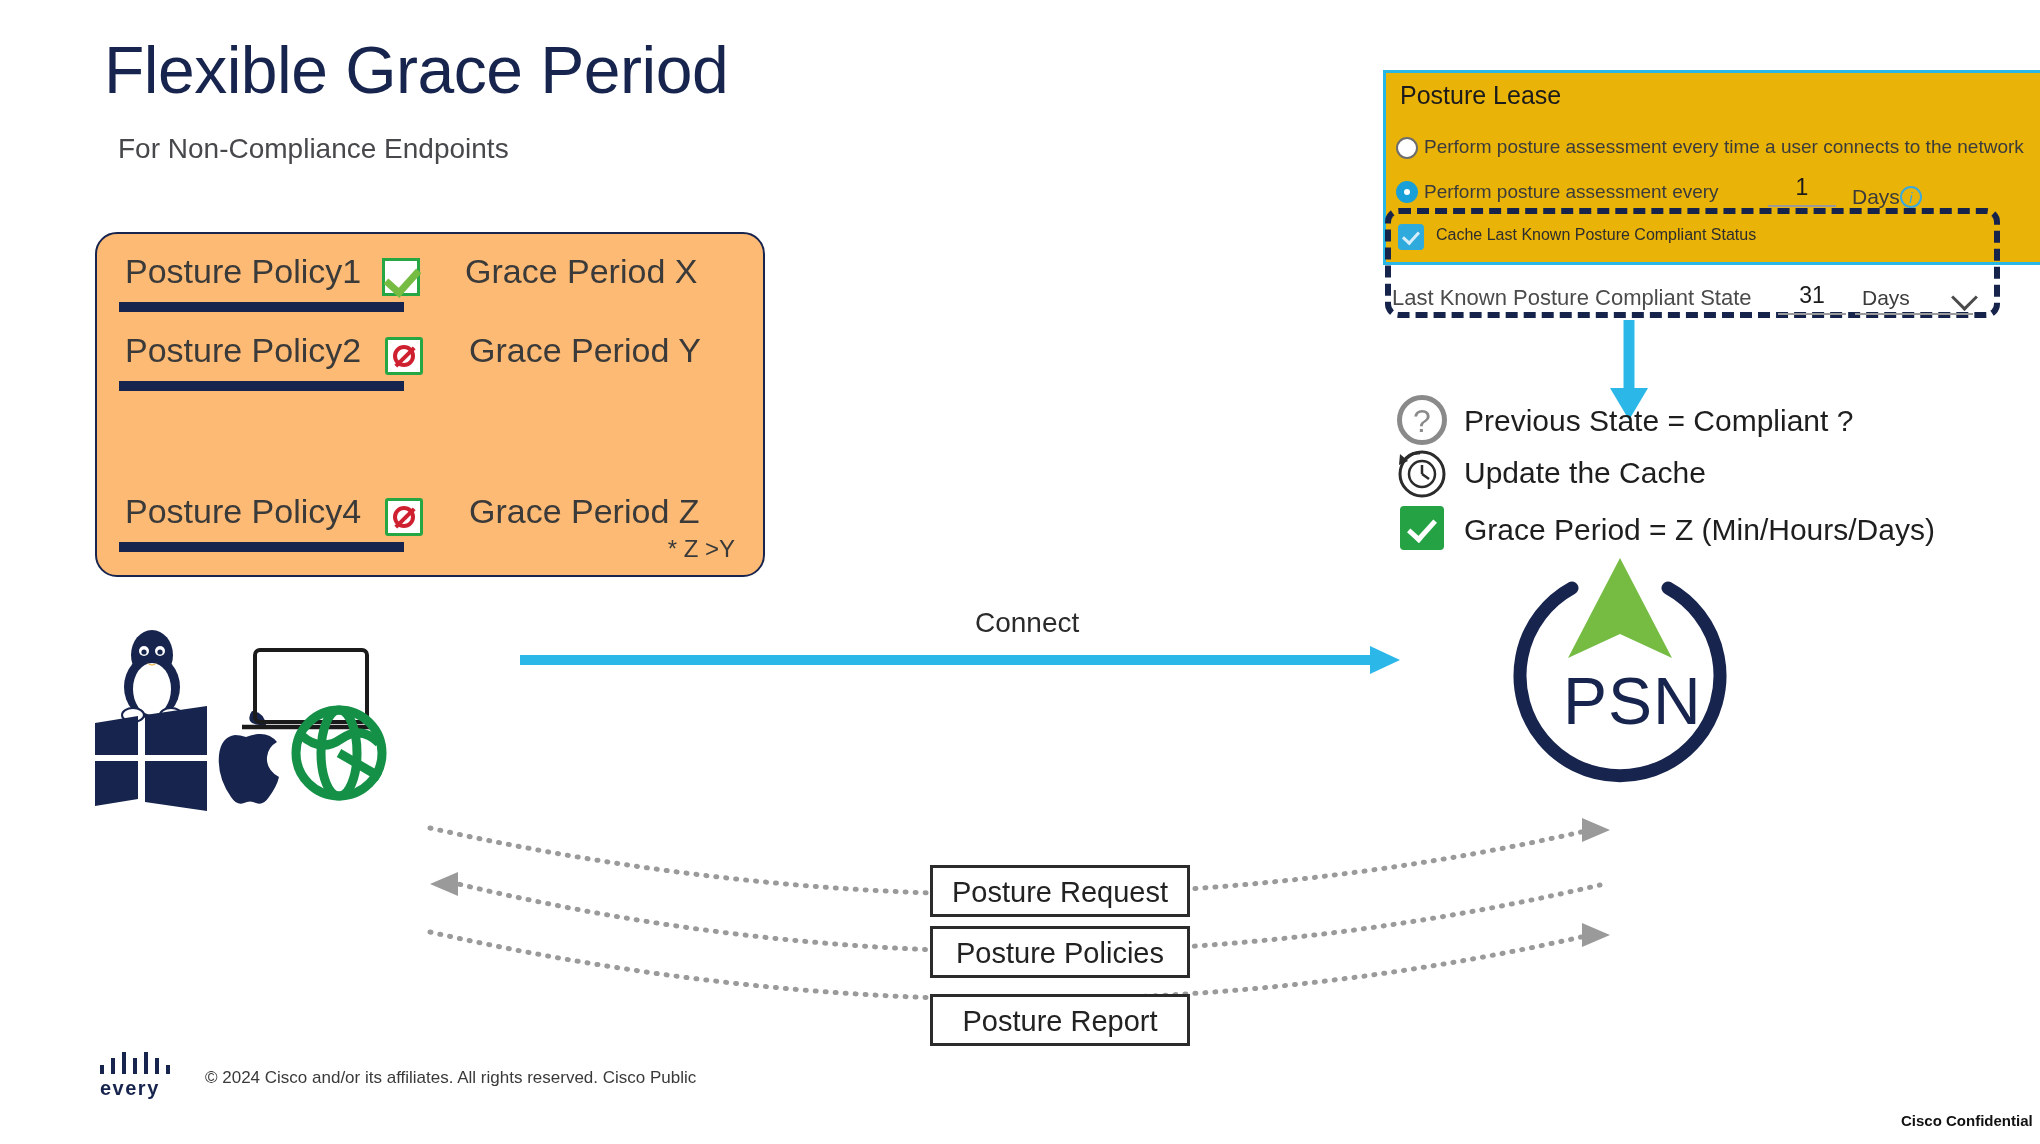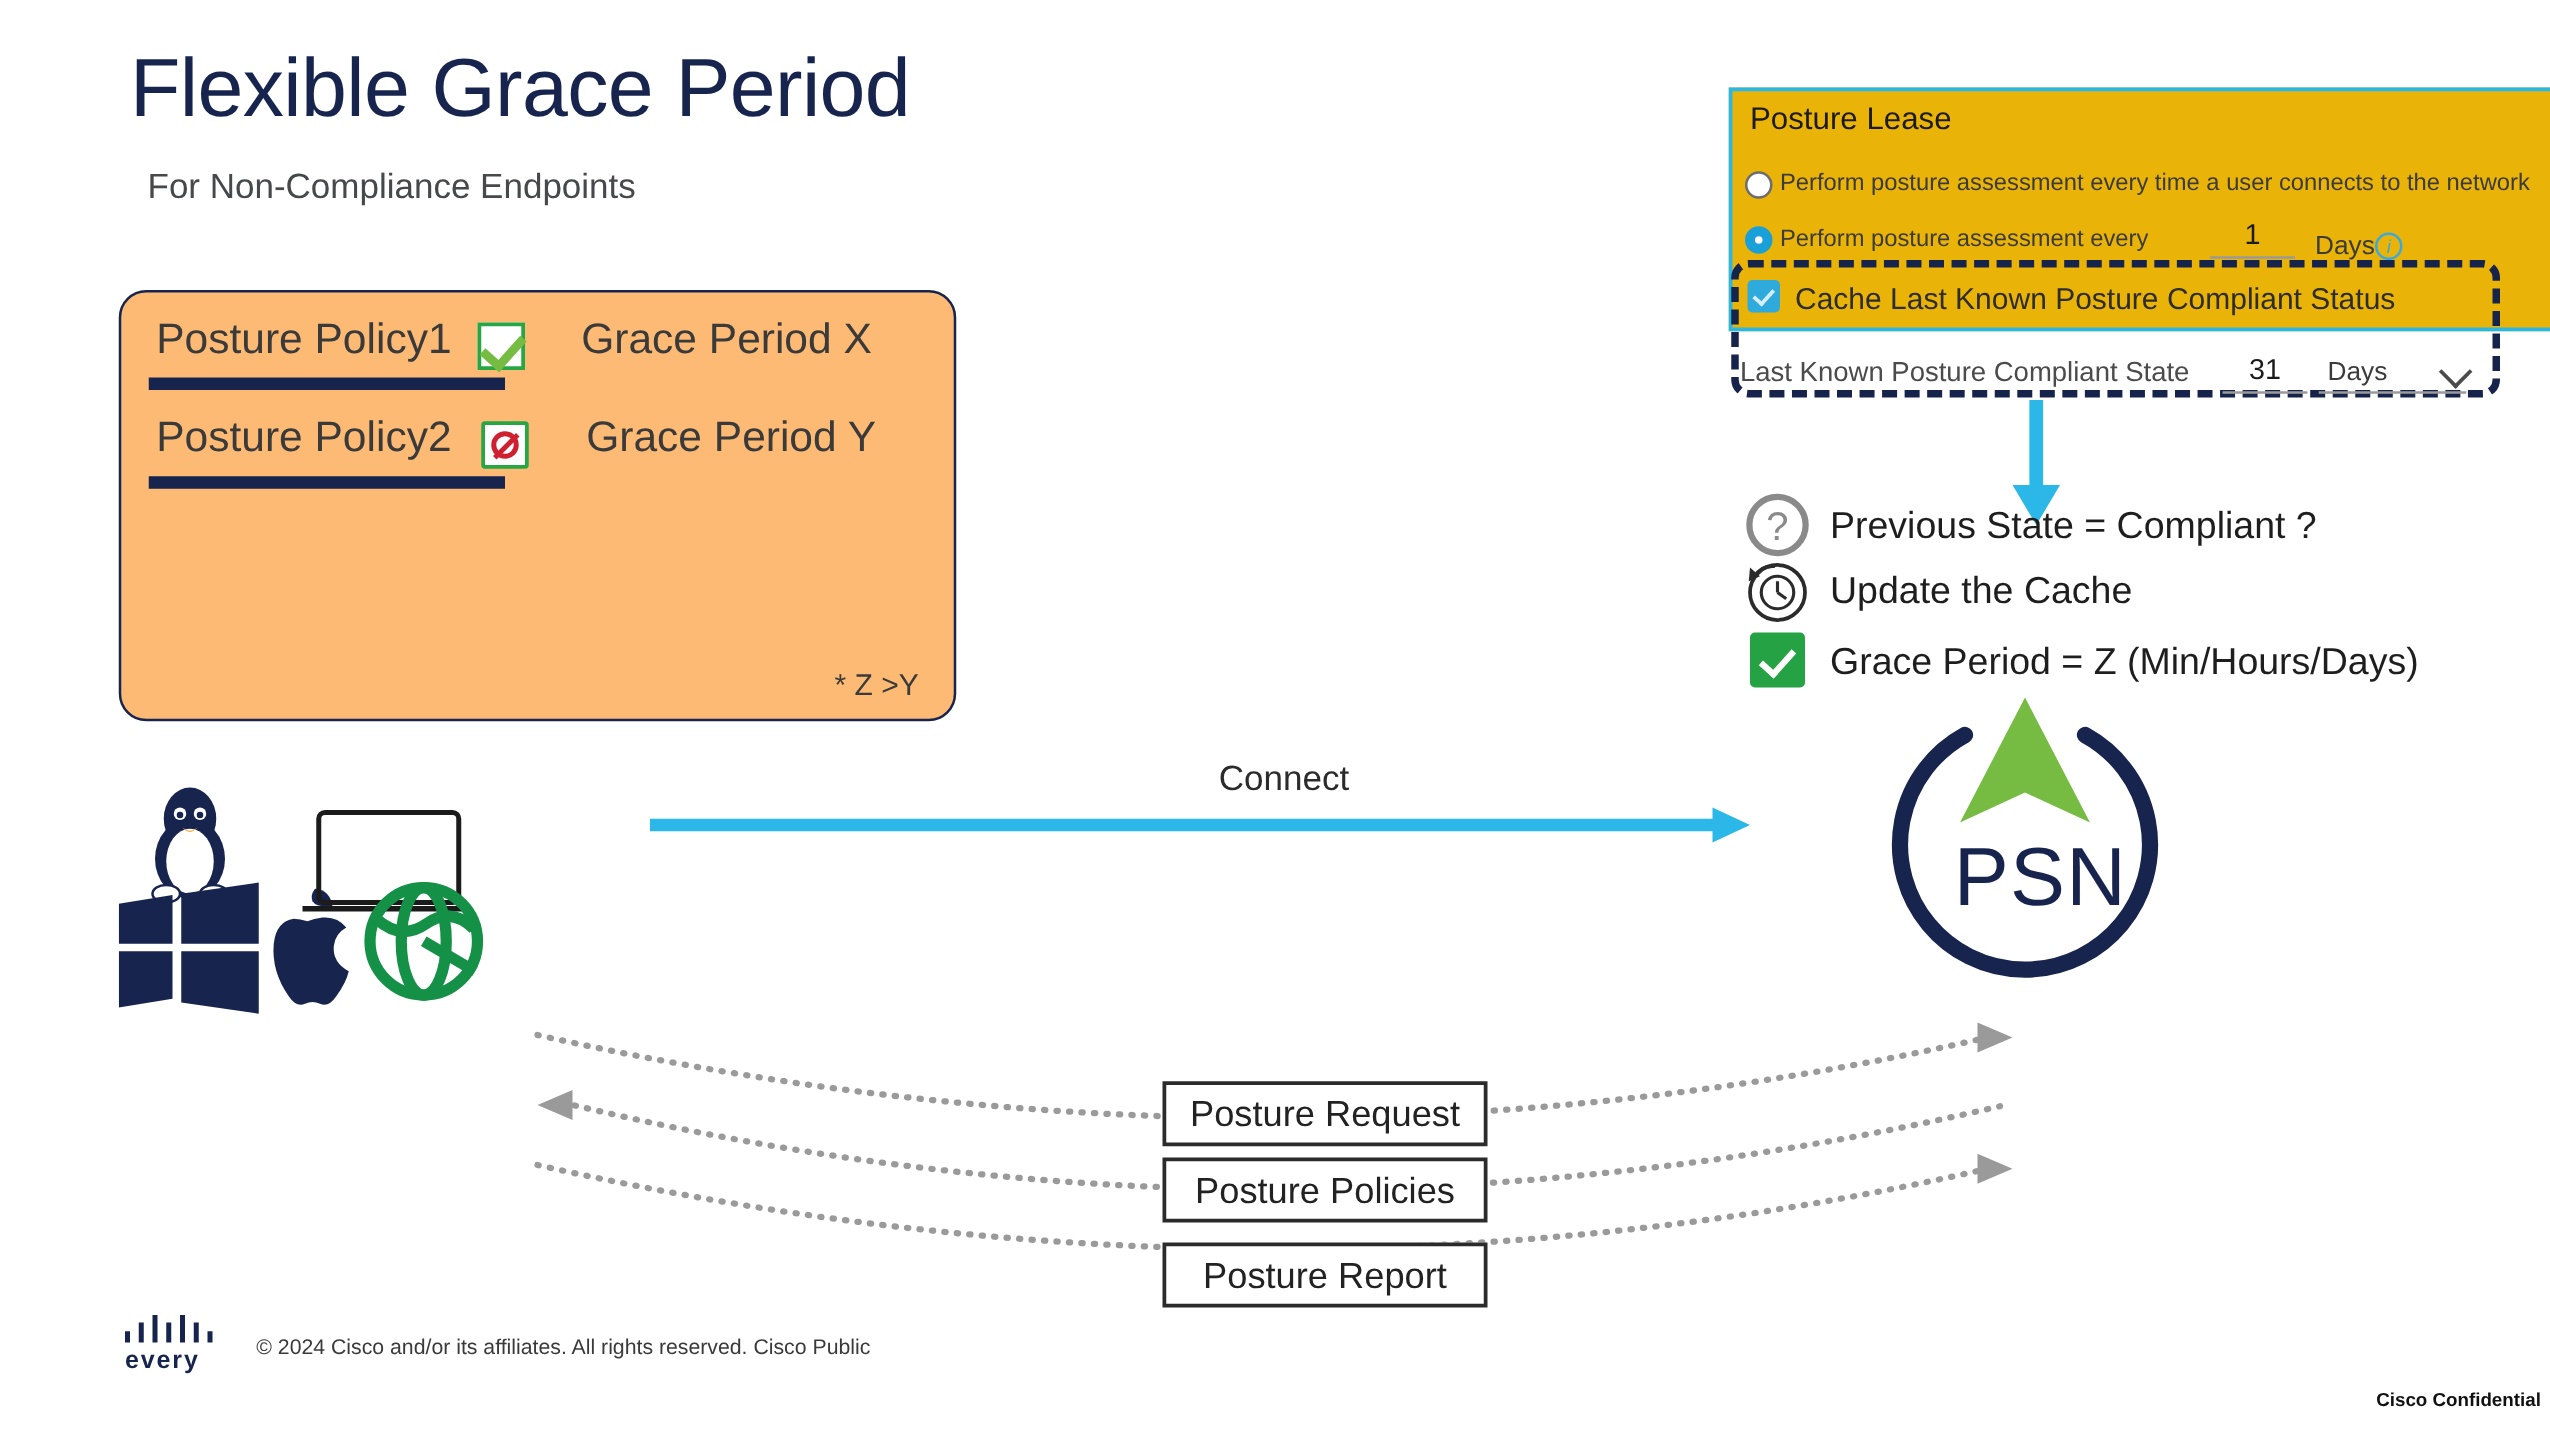--- a/index.html
+++ b/index.html
@@ -53,21 +53,21 @@
   #info-icon{position:absolute;left:1900px;top:186px;width:22px;height:22px;
       border:2px solid #3ba9de;border-radius:50%;box-sizing:border-box;color:#3ba9de;
       font-size:15px;line-height:19px;text-align:center;font-style:italic;}
 
   
   #dash{left:1385px;top:208px;width:615px;height:110px;
         border:6px dashed #16244b;border-radius:14px;box-sizing:border-box;}
   #chk{left:1398px;top:224px;width:26px;height:26px;background:#2eaadc;border-radius:4px;}
   #chk:after{content:"";position:absolute;left:8px;top:4px;width:7px;height:13px;
       border:solid #d7eefa;border-width:0 3px 3px 0;transform:rotate(42deg);}
-  #chk-label{left:1436px;top:226px;font-size:24px;color:#2d2d2d;white-space:nowrap;}
+  #chk-label{left:1436px;top:226px;font-size:16px;color:#2d2d2d;white-space:nowrap;}
   #lk-label{left:1392px;top:285px;font-size:22px;color:#4b4b4b;white-space:nowrap;}
   #chev{left:1955px;top:288px;width:16px;height:16px;
      border:solid #4b4b4b;border-width:0 3px 3px 0;transform:rotate(45deg);}
 
   
   .rl-text{position:absolute;font-size:30px;color:#1e1e1e;white-space:nowrap;}
   .rl-circ{position:absolute;width:50px;height:50px;border-radius:50%;box-sizing:border-box;}
   #q-icon{border:5px solid #8a8a8a;color:#8a8a8a;font-size:32px;line-height:42px;text-align:center;}
   #grn-chk{position:absolute;width:44px;height:44px;background:#25a244;border-radius:4px;}
   #grn-chk:after{content:"";position:absolute;left:14px;top:8px;width:11px;height:22px;
@@ -102,20 +102,26 @@
   </div>
 
   <div class="policy-row" style="top:97px">
     <span class="policy-name">Posture Policy2</span>
     <span class="badge no" style="left:288px;top:6px"></span>
     <span class="policy-grace" style="left:372px;top:0">Grace Period Y</span>
     <span class="policy-bar" style="top:50px"></span>
   </div>
 
 
+  <div class="policy-row" style="top:258px">
+    <span class="policy-name">Posture Policy4</span>
+    <span class="badge no" style="left:288px;top:6px"></span>
+    <span class="policy-grace" style="left:372px;top:0">Grace Period Z</span>
+    <span class="policy-bar" style="top:50px"></span>
+  </div>
 
   <div id="zgt">* Z &gt;Y</div>
 </div>
 
 <svg class="abs" id="endpoints" viewBox="0 0 330 195">
 
   <g fill="#17244d">
     <ellipse cx="57" cy="30" rx="21" ry="25"></ellipse>
     <ellipse cx="57" cy="62" rx="28" ry="32"></ellipse>
     <ellipse cx="57" cy="64" rx="19" ry="26" fill="#fff"></ellipse>

